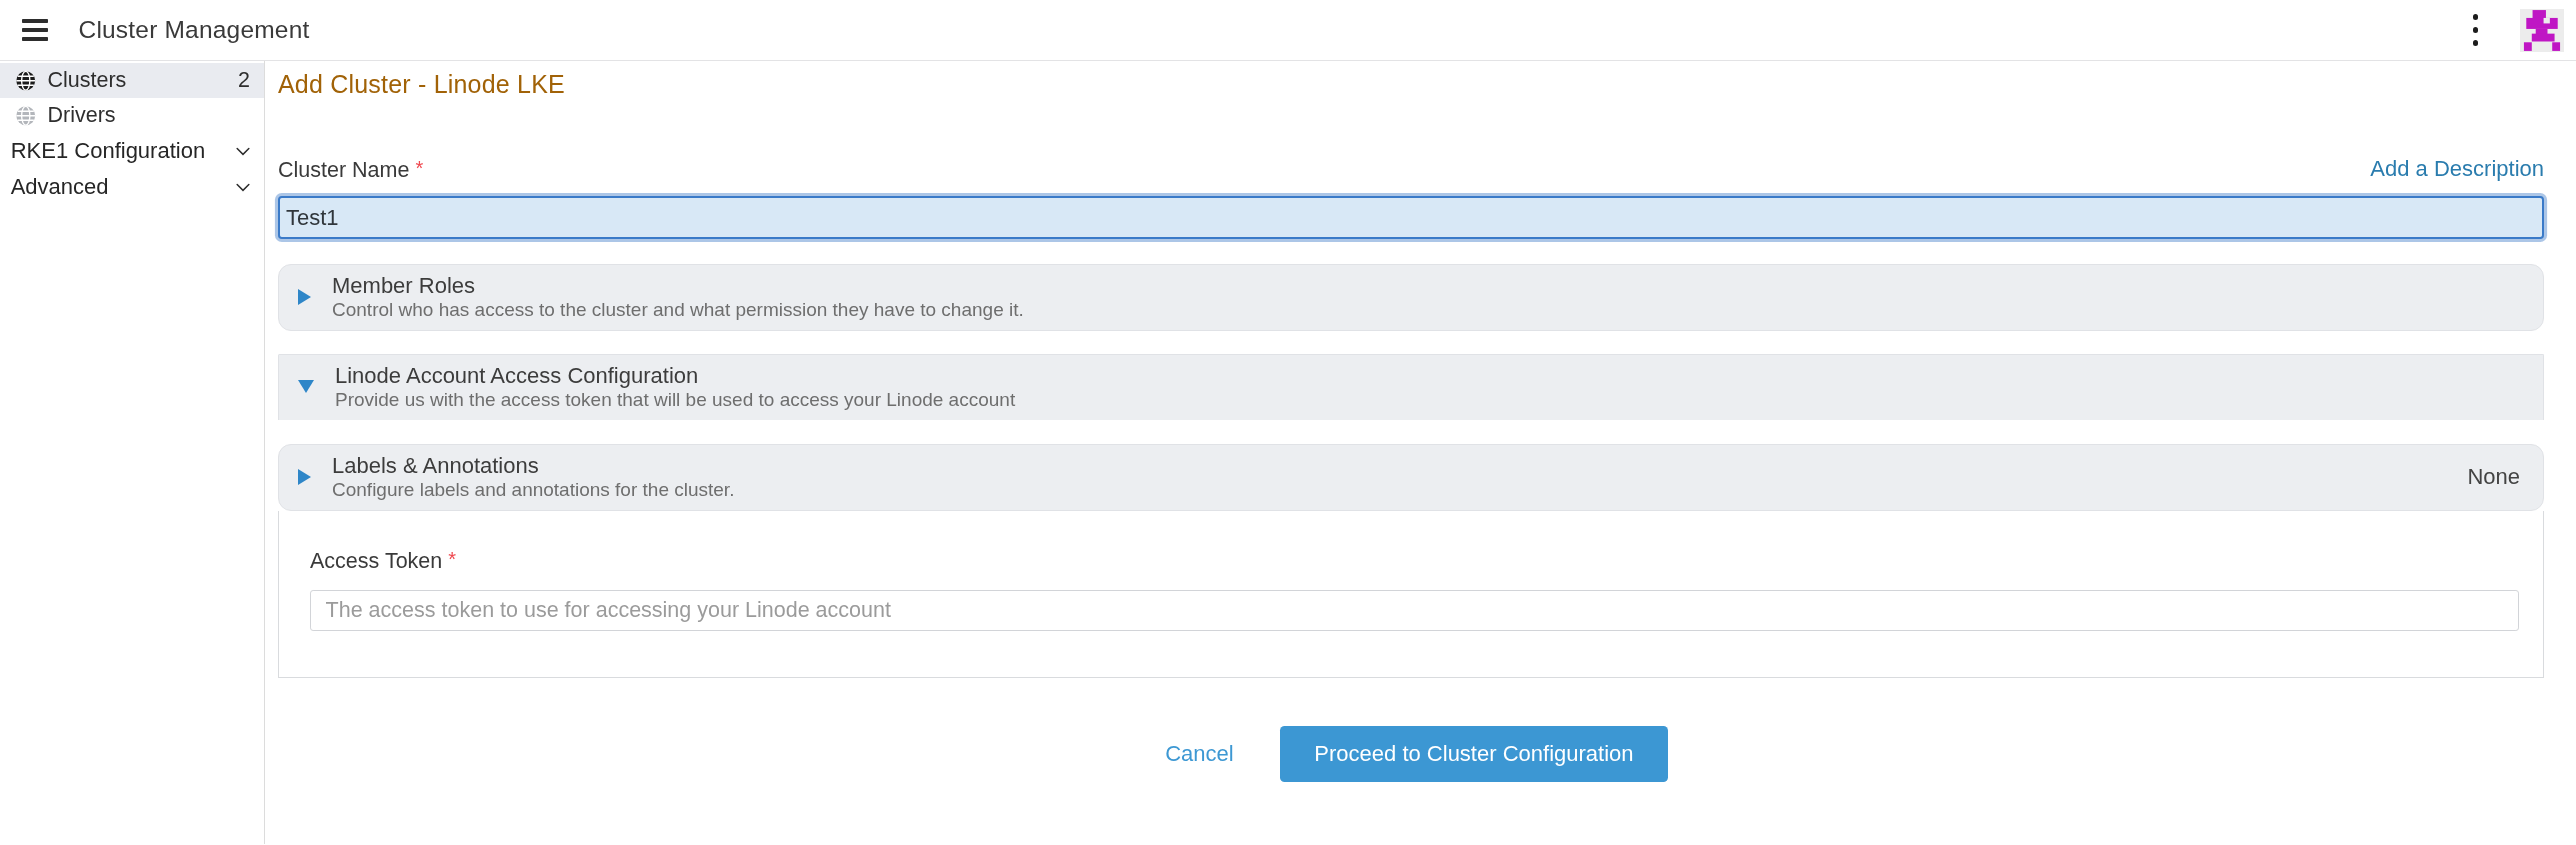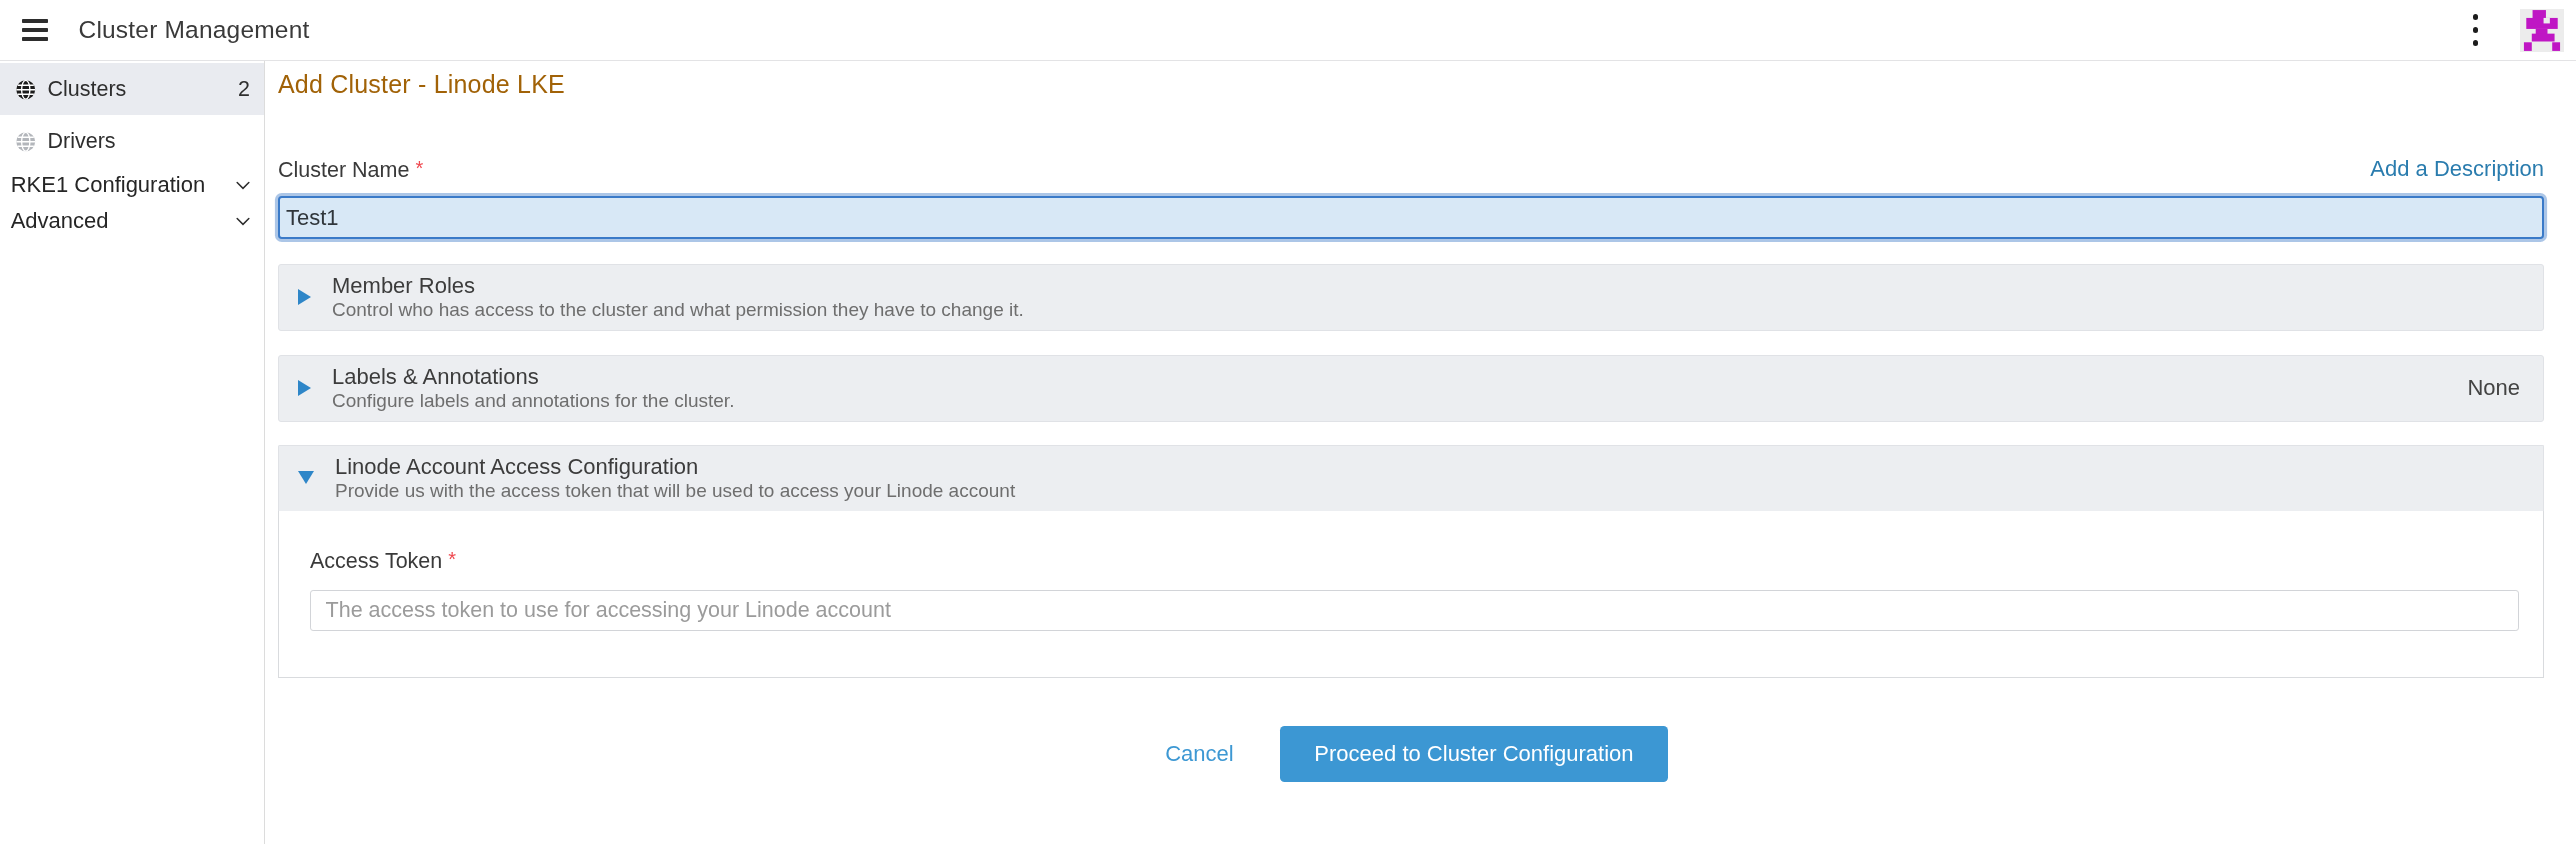--- a/index.html
+++ b/index.html
@@ -16,21 +16,21 @@
   .header-title { font-size:24.5px; color:#3a3a3a; font-weight:400; letter-spacing:0.2px; }
   .header-spacer { flex:1; }
   .kebab { display:flex; flex-direction:column; gap:7.7px; padding:4.6px 7.7px; margin-right:34px; cursor:pointer; }
   .kebab i { width:5.4px; height:5.4px; border-radius:50%; background:#1c1c1c; }
   .logo { width:44px; height:43px; background:#ececec; display:block; }
 
   
   .body { display:flex; height:783px; }
 
   .sidebar { width:265px; min-width:265px; border-right:1.5px solid #dcdcdc; padding-top:2.3px; background:#fff; }
-  .nav-item { height:52px; display:flex; align-items:center; gap:10.7px; padding:0 14px 0 15.3px; font-size:21.5px; color:#2e2e2e; cursor:pointer; }
+  .nav-item { height:35px; display:flex; align-items:center; gap:10.7px; padding:0 14px 0 15.3px; font-size:21.5px; color:#2e2e2e; cursor:pointer; }
   .nav-item.active { background:#e9ebf0; }
   .nav-item .globe { width:21.5px; height:21.5px; flex:none; }
   .nav-item .count { margin-left:auto; font-size:21.5px; color:#2e2e2e; }
   .nav-section { height:36px; display:flex; align-items:center; padding:0 10.7px 0 10.7px; font-size:22px; color:#262626; cursor:pointer; }
   .nav-section .chev { margin-left:auto; width:20px; height:20px; }
 
   
   .main { flex:1; padding:9.2px 32px 0 13px; background:#fff; }
   .main h1 { font-size:25px; font-weight:400; color:#a16207; letter-spacing:0.2px; }
 
@@ -40,21 +40,21 @@
   .desc-link { font-size:22px; color:#2a7cae; cursor:pointer; }
 
   .name-input {
     display:block; width:100%; height:43px; margin-top:14px;
     background:#d8e8f6; border:2.3px solid #3a7ac8; border-radius:3.8px;
     box-shadow:0 0 0 3.1px rgba(104,152,212,.55);
     font-family:inherit; font-size:22px; color:#30363b; padding:0 6px; outline:none;
   }
 
   .accordion {
-    min-height:60px; background:#eceef1; border:0.8px solid #e0e2e6; border-radius:3px;
+    min-height:60px; background:#eceef1; border:0.8px solid #e0e2e6; border-radius:13px;
     display:flex; align-items:center; padding:7.7px 23px 9.2px 19px; cursor:pointer;
   }
   .acc-1 { margin-top:25px; }
   .acc-2 { margin-top:24px; }
   .acc-3 { margin-top:23px; border-bottom:none; border-radius:1.5px 1.5px 0 0; }
   .tri-right { width:0; height:0; border-top:8.4px solid transparent; border-bottom:8.4px solid transparent; border-left:13px solid #2e86c8; flex:none; }
   .tri-down  { width:0; height:0; border-left:8.4px solid transparent; border-right:8.4px solid transparent; border-top:13px solid #2e86c8; flex:none; }
   .acc-text { margin-left:21px; }
   .acc-title { font-size:22px; color:#3c3c3c; }
   .acc-sub { font-size:19px; color:#6e6e6e; margin-top:0; }
@@ -166,37 +166,37 @@
       <input class="name-input" type="text" value="Test1" style="">
 
       <div class="accordion acc-1">
         <span class="tri-right"></span>
         <div class="acc-text">
           <div class="acc-title">Member Roles</div>
           <div class="acc-sub">Control who has access to the cluster and what permission they have to change it.</div>
         </div>
       </div>
 
+      <div class="accordion acc-3">
+        <span class="tri-down"></span>
+        <div class="acc-text">
+          <div class="acc-title">Linode Account Access Configuration</div>
+          <div class="acc-sub">Provide us with the access token that will be used to access your Linode account</div>
+        </div>
+      </div>
+
       <div class="accordion acc-2">
         <span class="tri-right"></span>
         <div class="acc-text">
           <div class="acc-title">Labels &amp; Annotations</div>
           <div class="acc-sub">Configure labels and annotations for the cluster.</div>
         </div>
         <span class="acc-right">None</span>
       </div>
 
-      <div class="accordion acc-3">
-        <span class="tri-down"></span>
-        <div class="acc-text">
-          <div class="acc-title">Linode Account Access Configuration</div>
-          <div class="acc-sub">Provide us with the access token that will be used to access your Linode account</div>
-        </div>
-      </div>
-
       <div class="acc-body">
         <div>
           <span class="field-label">Access Token</span><span class="req">*</span>
         </div>
         <input class="token-input" type="text" placeholder="The access token to use for accessing your Linode account" style="">
       </div>
 
       <div class="actions">
         <button class="btn-cancel">Cancel</button>
         <button class="btn-proceed">Proceed to Cluster Configuration</button>

